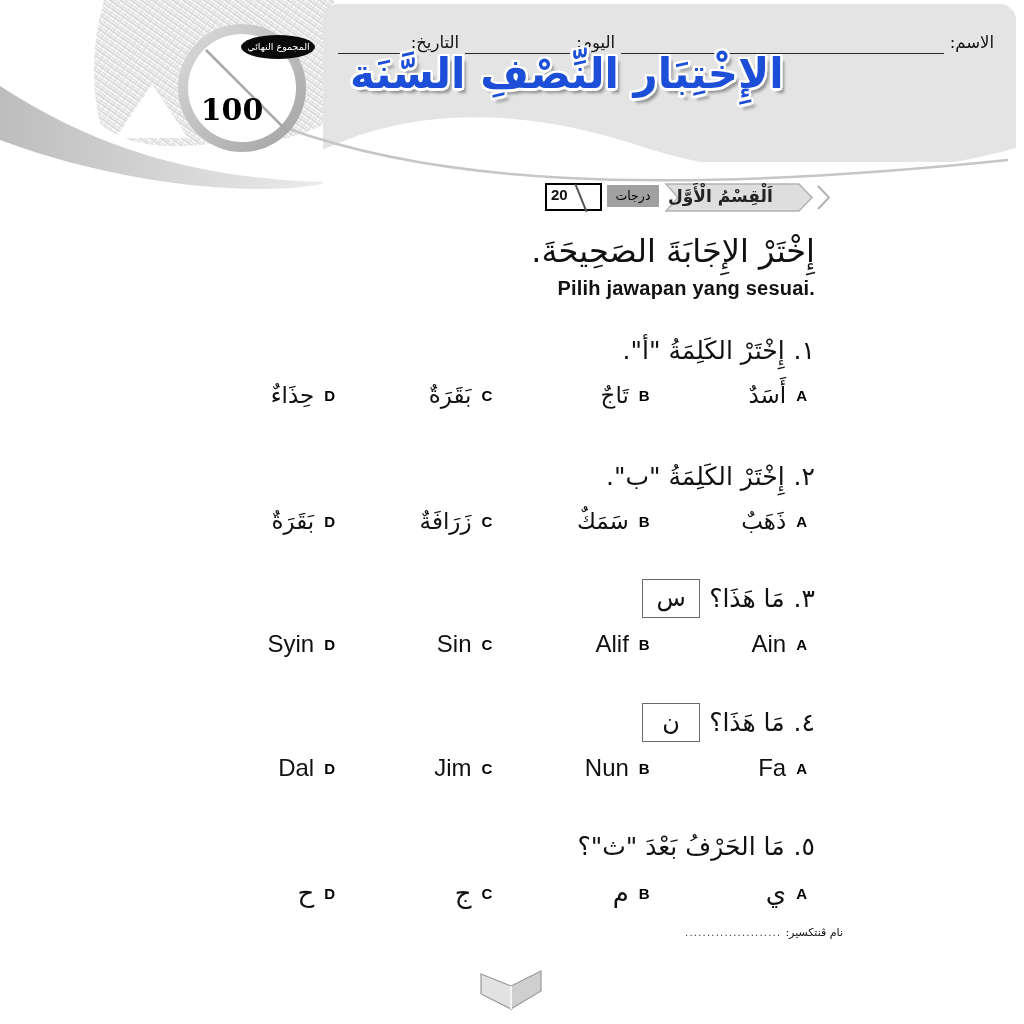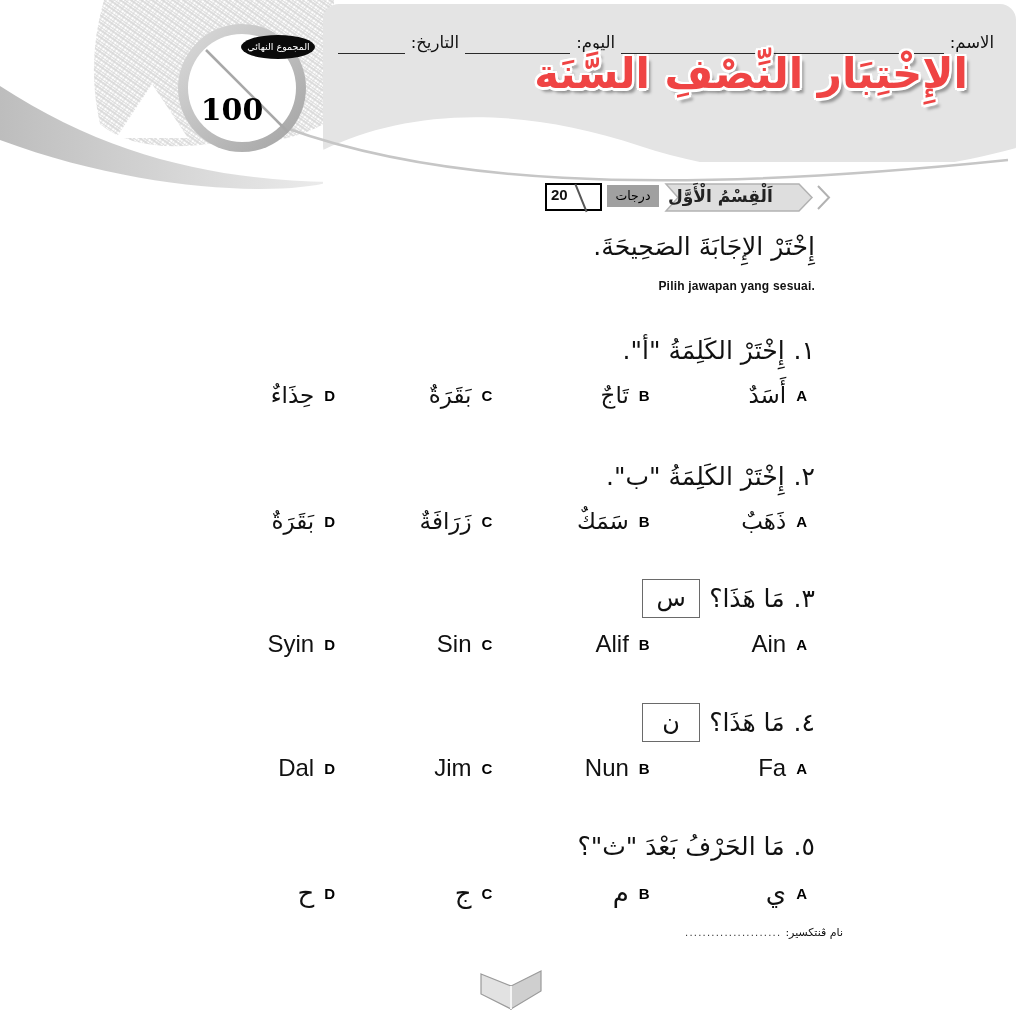--- a/index.html
+++ b/index.html
@@ -10,22 +10,22 @@
   
   .hdr-fields{position:absolute;left:338px;right:30px;top:28px;height:26px;
               display:flex;direction:rtl;align-items:flex-end;gap:6px;font-size:16.5px;}
   .hdr-lbl{white-space:nowrap;line-height:22px;}
   .wline{border-bottom:1.6px solid #2a2a2a;height:20px;}
   .wline.name{flex:4.6;}
   .wline.day{flex:1.5;}
   .wline.date{flex:0.95;}
 
   
-  .main-title{position:absolute;left:350px;right:56px;top:50px;text-align:right;
-      direction:rtl;font-size:42px;font-weight:bold;color:#ef4444;line-height:1.15;
+  .main-title{position:absolute;left:350px;right:56px;top:50px;text-align:left;
+      direction:rtl;font-size:42px;font-weight:bold;color:#1d4ed8;line-height:1.15;
       text-shadow:-2px -2px 0 #fff,2px -2px 0 #fff,-2px 2px 0 #fff,2px 2px 0 #fff,
                   0 -2.5px 0 #fff,0 2.5px 0 #fff,-2.5px 0 0 #fff,2.5px 0 0 #fff,
                   4px 5px 3px rgba(0,0,0,.35);}
 
   .badge-label{position:absolute;left:243px;top:37px;width:71px;height:20px;direction:rtl;
       color:#fff;font-size:9.5px;text-align:center;line-height:20px;white-space:nowrap;}
   .score-100{position:absolute;left:196px;top:92px;width:72px;text-align:center;
       font-family:"DejaVu Serif",serif;font-weight:bold;font-size:30px;color:#000;}
 
   
@@ -35,23 +35,23 @@
       font-weight:bold;font-size:15px;}
   .marks-box .slash{position:absolute;left:33px;top:-2px;width:1.6px;height:30px;
       background:#555;transform:rotate(-22deg);}
   .marks-word{position:absolute;left:607px;top:185px;width:52px;height:22px;background:#a0a0a0;
       color:#000000;direction:rtl;text-align:center;font-size:12.5px;line-height:22px;}
   .banner-text{position:absolute;left:668px;top:186px;width:142px;text-align:left;
       direction:rtl;font-size:17px;font-weight:bold;color:#222;}
 
   
   .instr{position:absolute;right:209px;top:232px;text-align:right;direction:rtl;}
-  .instr-ar{font-size:25px;}
+  .instr-ar{font-size:32px;}
   .instr-my{direction:ltr;font-family:"Liberation Sans",sans-serif;font-weight:bold;
-      font-size:12px;margin-top:18px;letter-spacing:.2px;}
+      font-size:20px;margin-top:7px;letter-spacing:.2px;}
 
   
   .q{position:absolute;left:185px;right:209px;}
   .q-line{direction:rtl;display:flex;justify-content:flex-start;align-items:center;
       gap:9px;font-size:25px;min-height:44px;}
   .q-box{display:inline-flex;align-items:center;justify-content:center;width:56px;height:37px;
       border:1.6px solid #6a6a6a;background:#fff;font-size:24px;}
   .q-opts{direction:rtl;display:flex;justify-content:space-between;margin-top:10px;
       padding-right:8px;align-items:center;}
   .opt{width:150px;display:flex;direction:rtl;align-items:center;gap:10px;}

